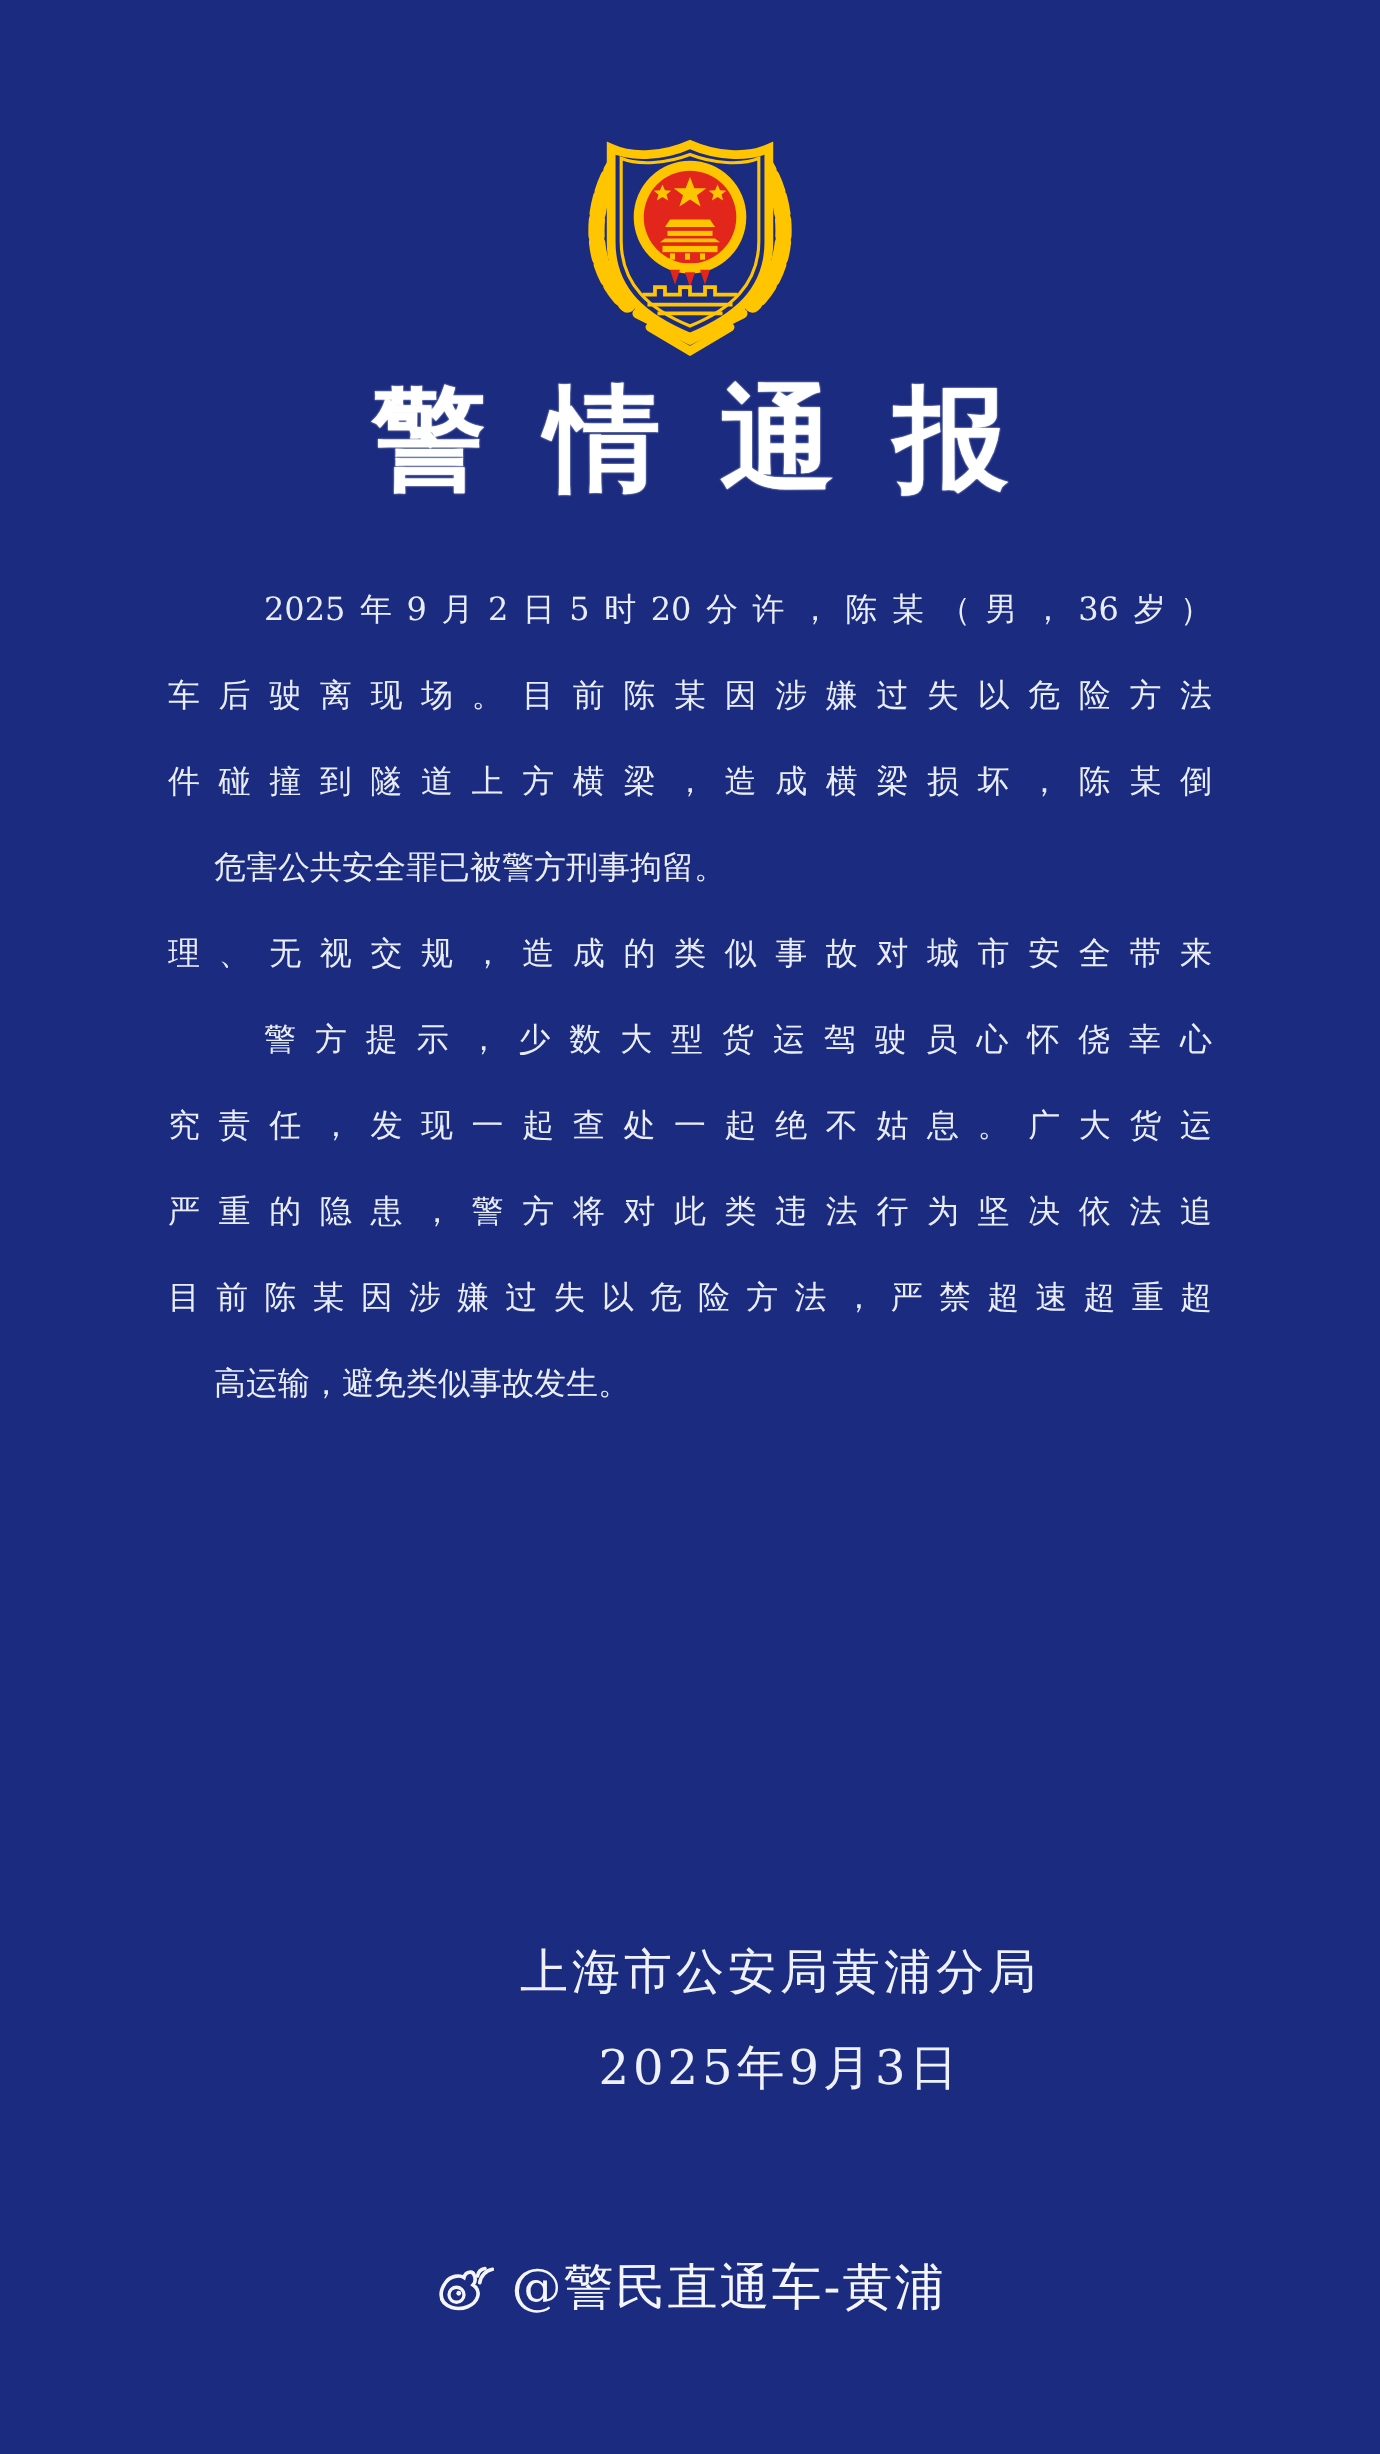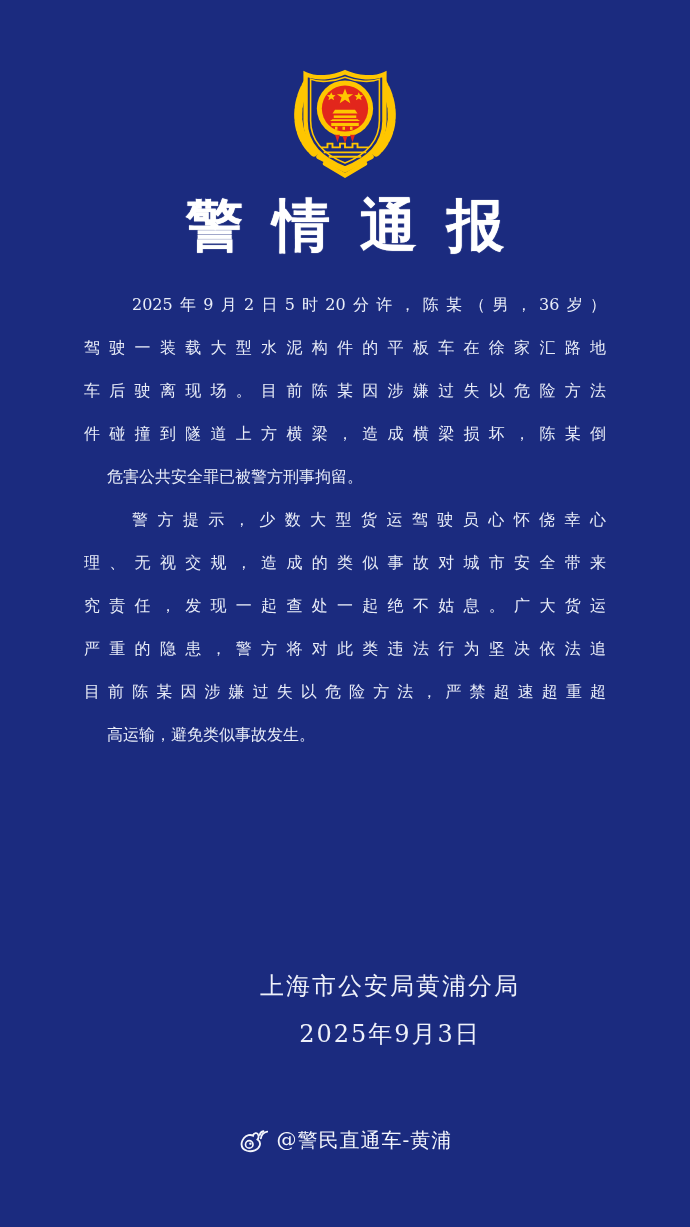--- a/index.html
+++ b/index.html
@@ -28,20 +28,21 @@
     width: 100%;
     text-align: center;
     color: #ffffff;
     font-size: 57px;
     font-weight: bold;
     letter-spacing: 30px;
     padding-left: 30px;
     box-sizing: border-box;
     line-height: 66px;
     text-shadow: 0 0 1px #ffffff;
+    font-family: Liberation Mono, monospace;
   }
   
   .body-text {
     position: absolute;
     top: 283px;
     left: 84px;
     right: 84px;
     color: #e9edf8;
     font-size: 16px;
     line-height: 43px;
@@ -73,21 +74,21 @@
   .footer {
     position: absolute;
     top: 1127px;
     left: 0;
     width: 100%;
     display: flex;
     align-items: center;
     justify-content: center;
     gap: 9px;
     color: #f4f6fc;
-    font-size: 20px;
+    font-size: 25px;
     letter-spacing: 1px;
   }
   .footer svg { display: block; }
 </style>
 </head>
 <body>
 
 <div class="page">
 
   <div class="badge-wrap">
@@ -143,28 +144,27 @@
         <path d="M74,161 h52"></path>
       </g>
     </svg>
   </div>
 
   <div class="title">警情通报</div>
 
   <div class="body-text">
     <div>
       <div class="line indent">2025年9月2日5时20分许，陈某（男，36岁）</div>
-      <div class="line">驾驶一装载大型水泥构件的平板车在徐家汇路地</div>
       <div class="line">车后驶离现场。目前陈某因涉嫌过失以危险方法</div>
       <div class="line">件碰撞到隧道上方横梁，造成横梁损坏，陈某倒</div>
       <div class="line end">危害公共安全罪已被警方刑事拘留。</div>
     </div>
     <div>
+      <div class="line">理、无视交规，造成的类似事故对城市安全带来</div>
       <div class="line indent">警方提示，少数大型货运驾驶员心怀侥幸心</div>
-      <div class="line">理、无视交规，造成的类似事故对城市安全带来</div>
       <div class="line">究责任，发现一起查处一起绝不姑息。广大货运</div>
       <div class="line">严重的隐患，警方将对此类违法行为坚决依法追</div>
       <div class="line">目前陈某因涉嫌过失以危险方法，严禁超速超重超</div>
       <div class="line end">高运输，避免类似事故发生。</div>
     </div>
   </div>
 
   <div class="signature">
     <div>上海市公安局黄浦分局</div>
     <div>2025年9月3日</div>

